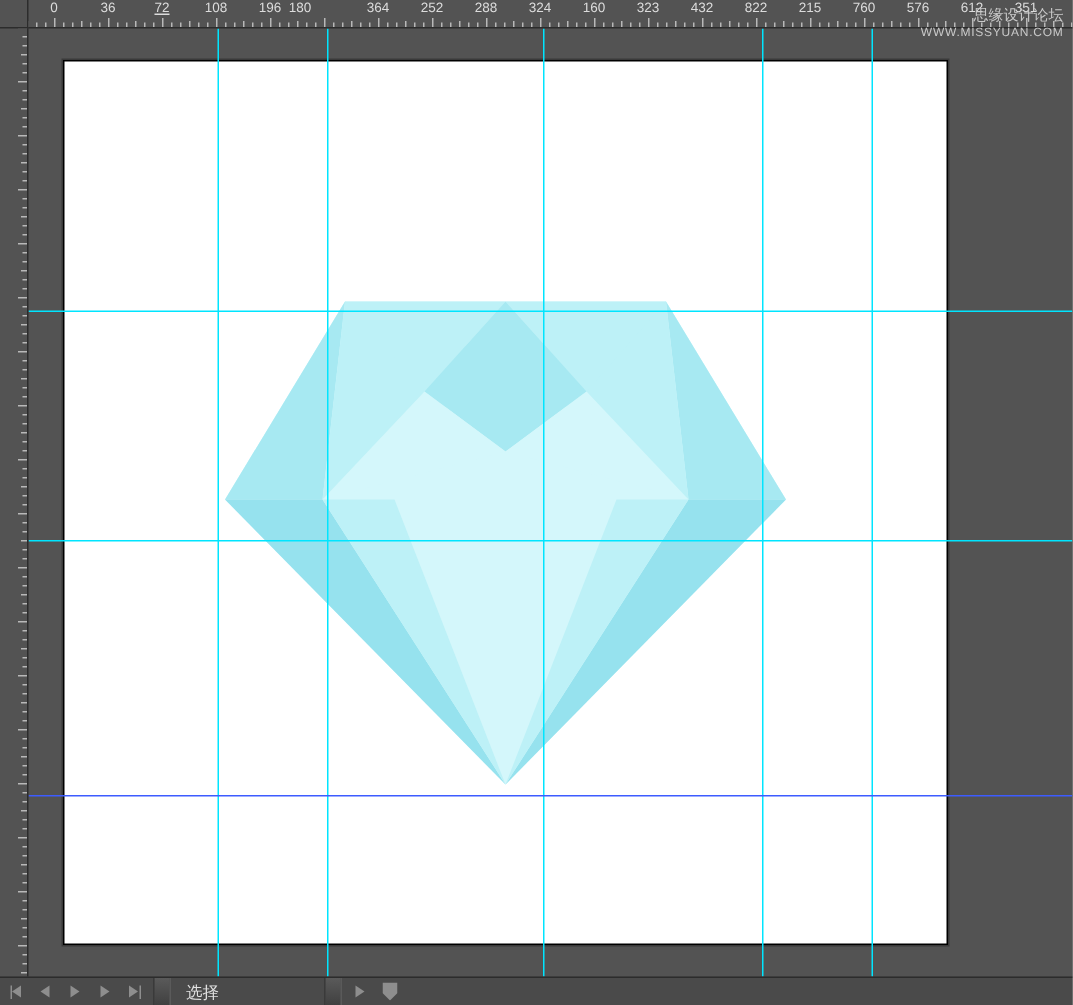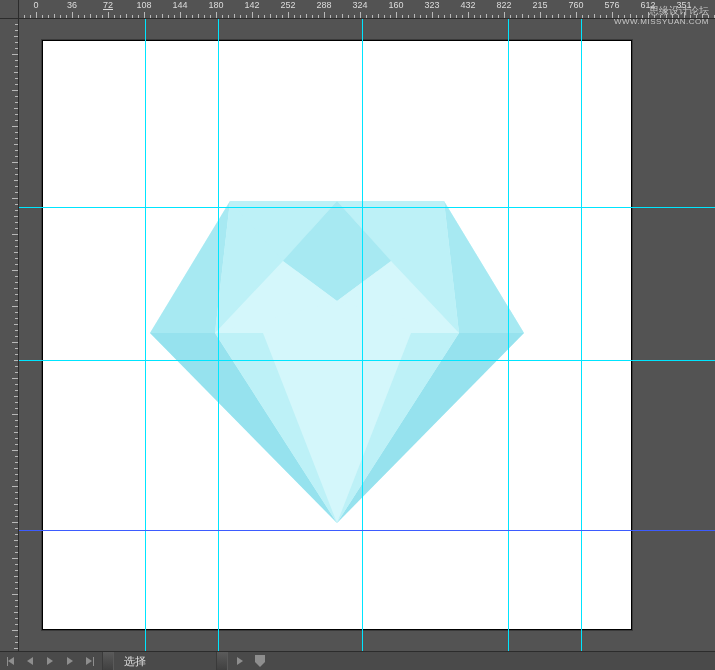--- a/index.html
+++ b/index.html
@@ -209,35 +209,35 @@
       <div class="ruler-tick mid" style="left: 126px;"></div>
       <div class="ruler-tick minor" style="left: 132px;"></div>
       <div class="ruler-tick minor" style="left: 138px;"></div>
       <div class="ruler-label" style="left: 144px;">108</div>
       <div class="ruler-tick" style="left: 144px;"></div>
       <div class="ruler-tick minor" style="left: 150px;"></div>
       <div class="ruler-tick minor" style="left: 156px;"></div>
       <div class="ruler-tick mid" style="left: 162px;"></div>
       <div class="ruler-tick minor" style="left: 168px;"></div>
       <div class="ruler-tick minor" style="left: 174px;"></div>
-      <div class="ruler-label" style="left: 180px;">144</div>
+      <div class="ruler-label" style="left: 180px;">196</div>
       <div class="ruler-tick" style="left: 180px;"></div>
       <div class="ruler-tick minor" style="left: 186px;"></div>
       <div class="ruler-tick minor" style="left: 192px;"></div>
       <div class="ruler-tick mid" style="left: 198px;"></div>
       <div class="ruler-tick minor" style="left: 204px;"></div>
       <div class="ruler-tick minor" style="left: 210px;"></div>
-      <div class="ruler-label" style="left: 216px;">180</div>
+      <div class="ruler-label" style="left: 200px;">180</div>
       <div class="ruler-tick" style="left: 216px;"></div>
       <div class="ruler-tick minor" style="left: 222px;"></div>
       <div class="ruler-tick minor" style="left: 228px;"></div>
       <div class="ruler-tick mid" style="left: 234px;"></div>
       <div class="ruler-tick minor" style="left: 240px;"></div>
       <div class="ruler-tick minor" style="left: 246px;"></div>
-      <div class="ruler-label" style="left: 252px;">142</div>
+      <div class="ruler-label" style="left: 252px;">364</div>
       <div class="ruler-tick" style="left: 252px;"></div>
       <div class="ruler-tick minor" style="left: 258px;"></div>
       <div class="ruler-tick minor" style="left: 264px;"></div>
       <div class="ruler-tick mid" style="left: 270px;"></div>
       <div class="ruler-tick minor" style="left: 276px;"></div>
       <div class="ruler-tick minor" style="left: 282px;"></div>
       <div class="ruler-label" style="left: 288px;">252</div>
       <div class="ruler-tick" style="left: 288px;"></div>
       <div class="ruler-tick minor" style="left: 294px;"></div>
       <div class="ruler-tick minor" style="left: 300px;"></div>

